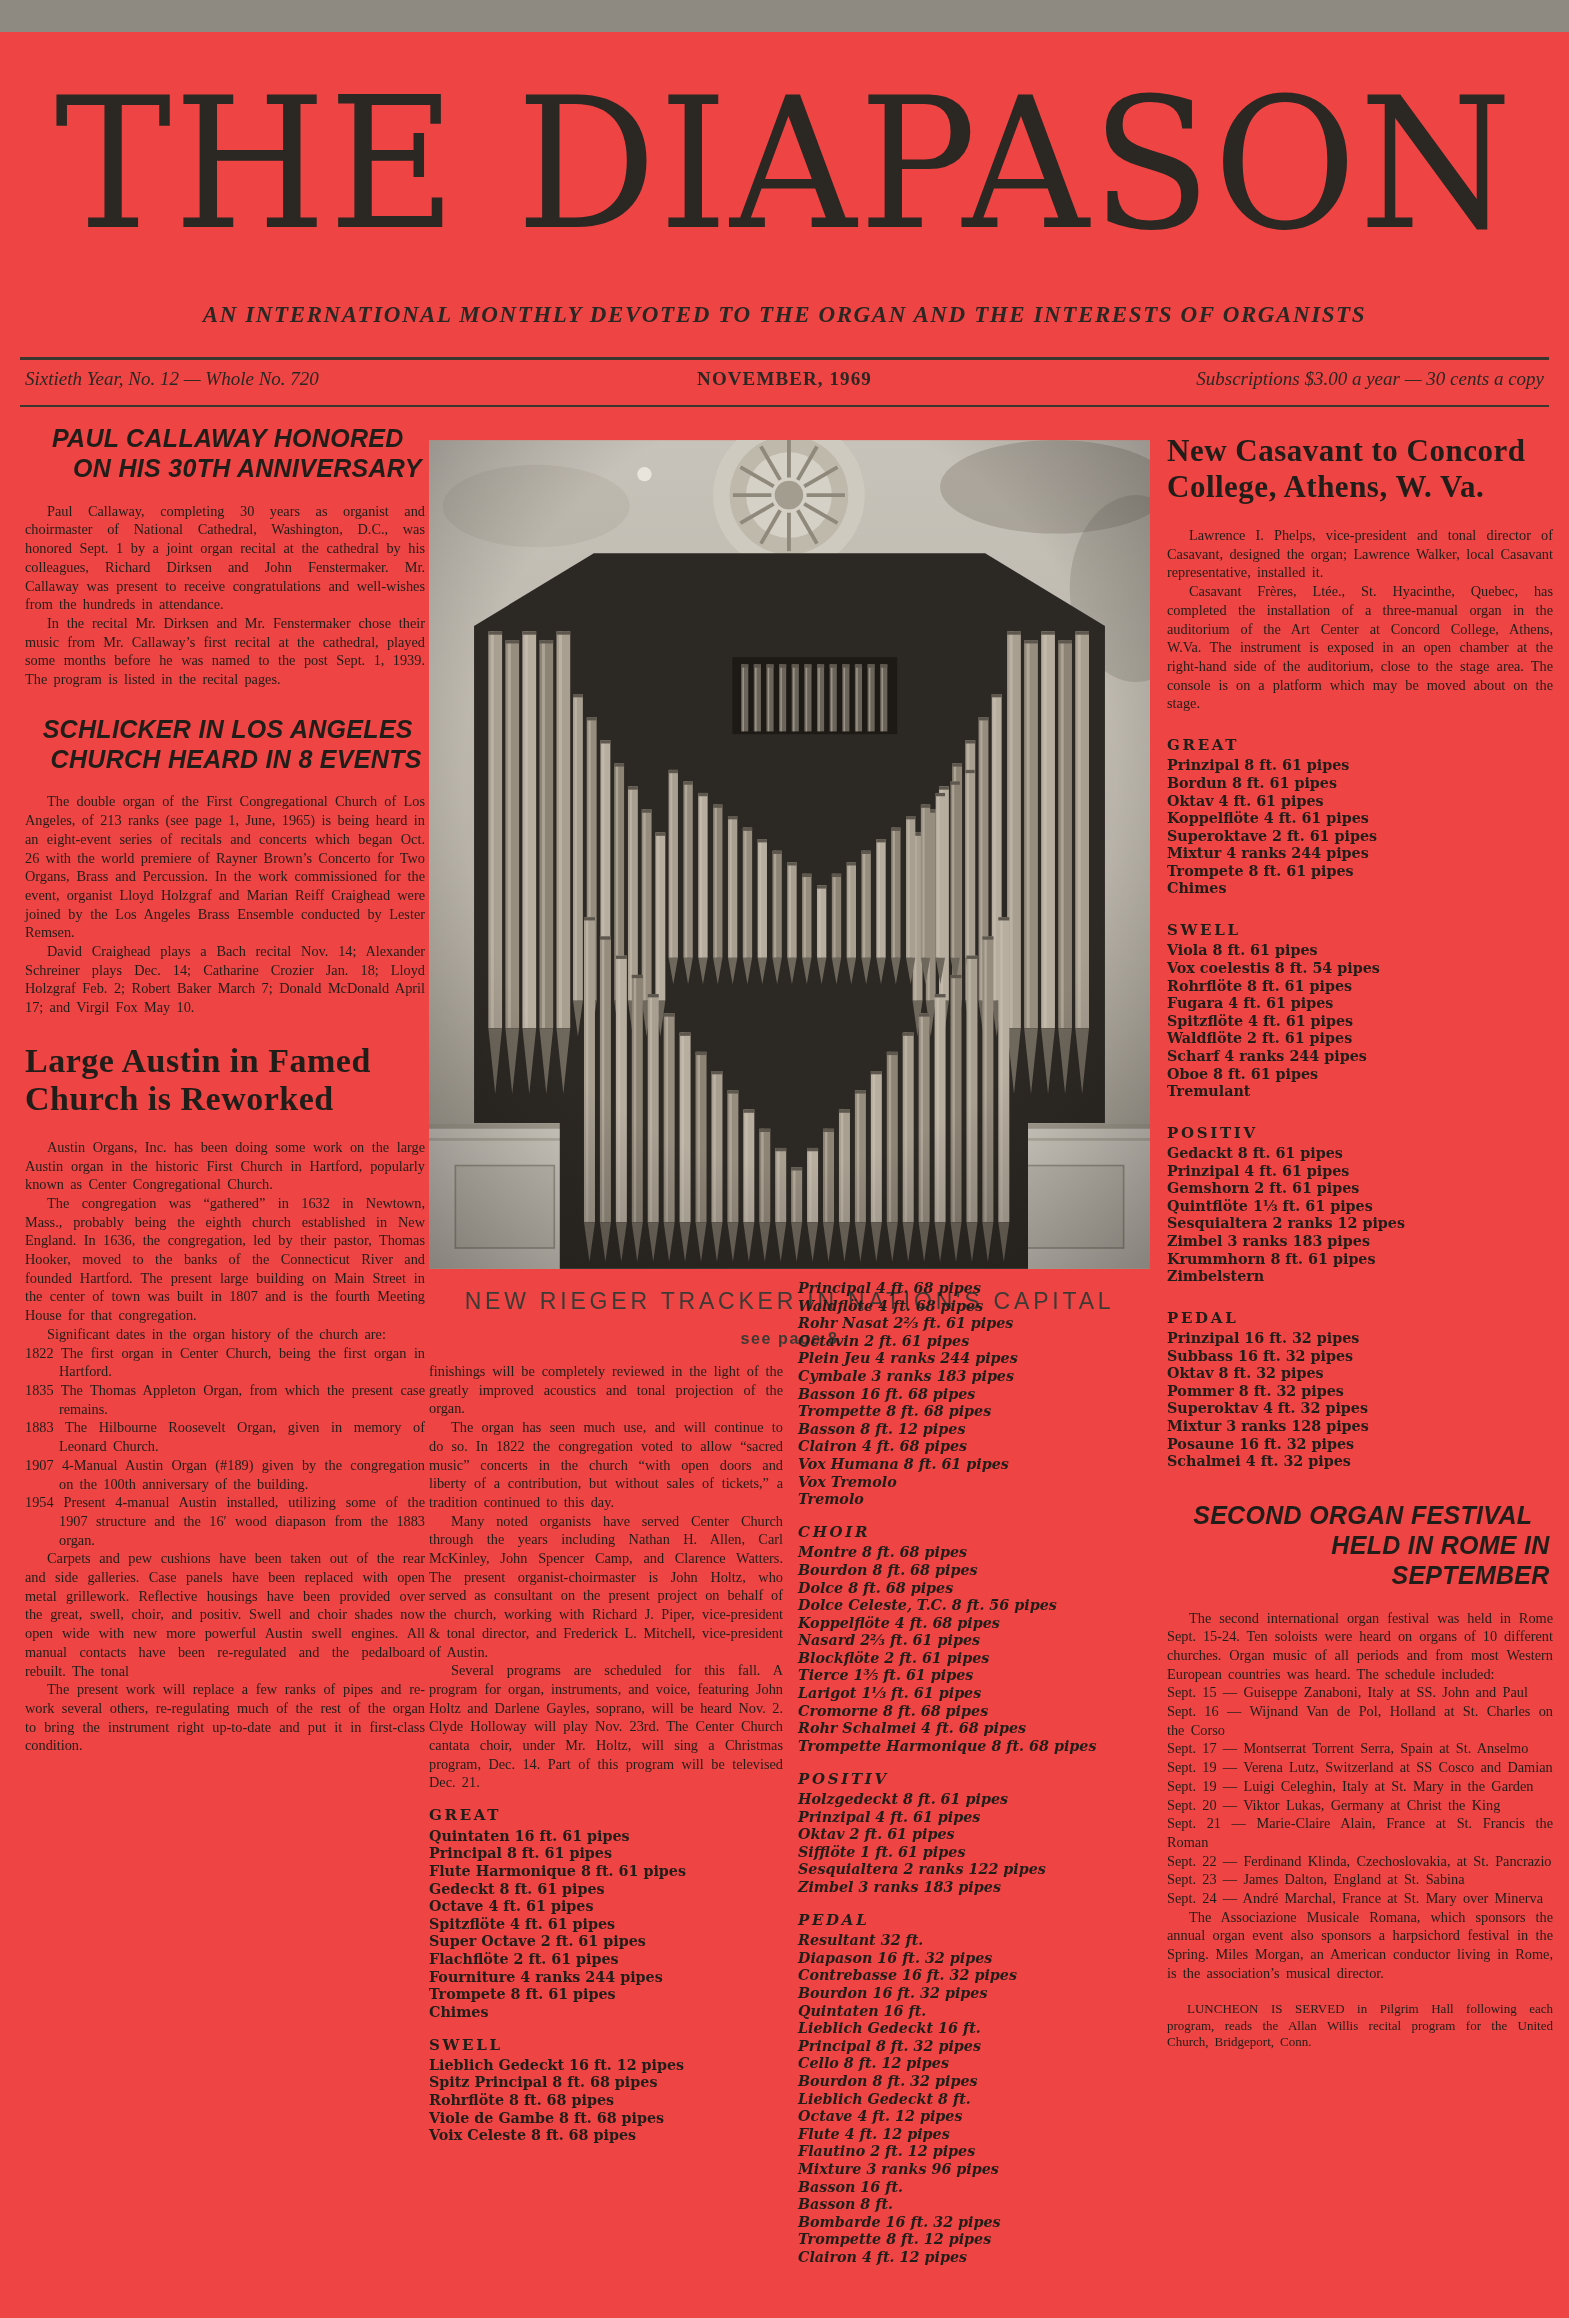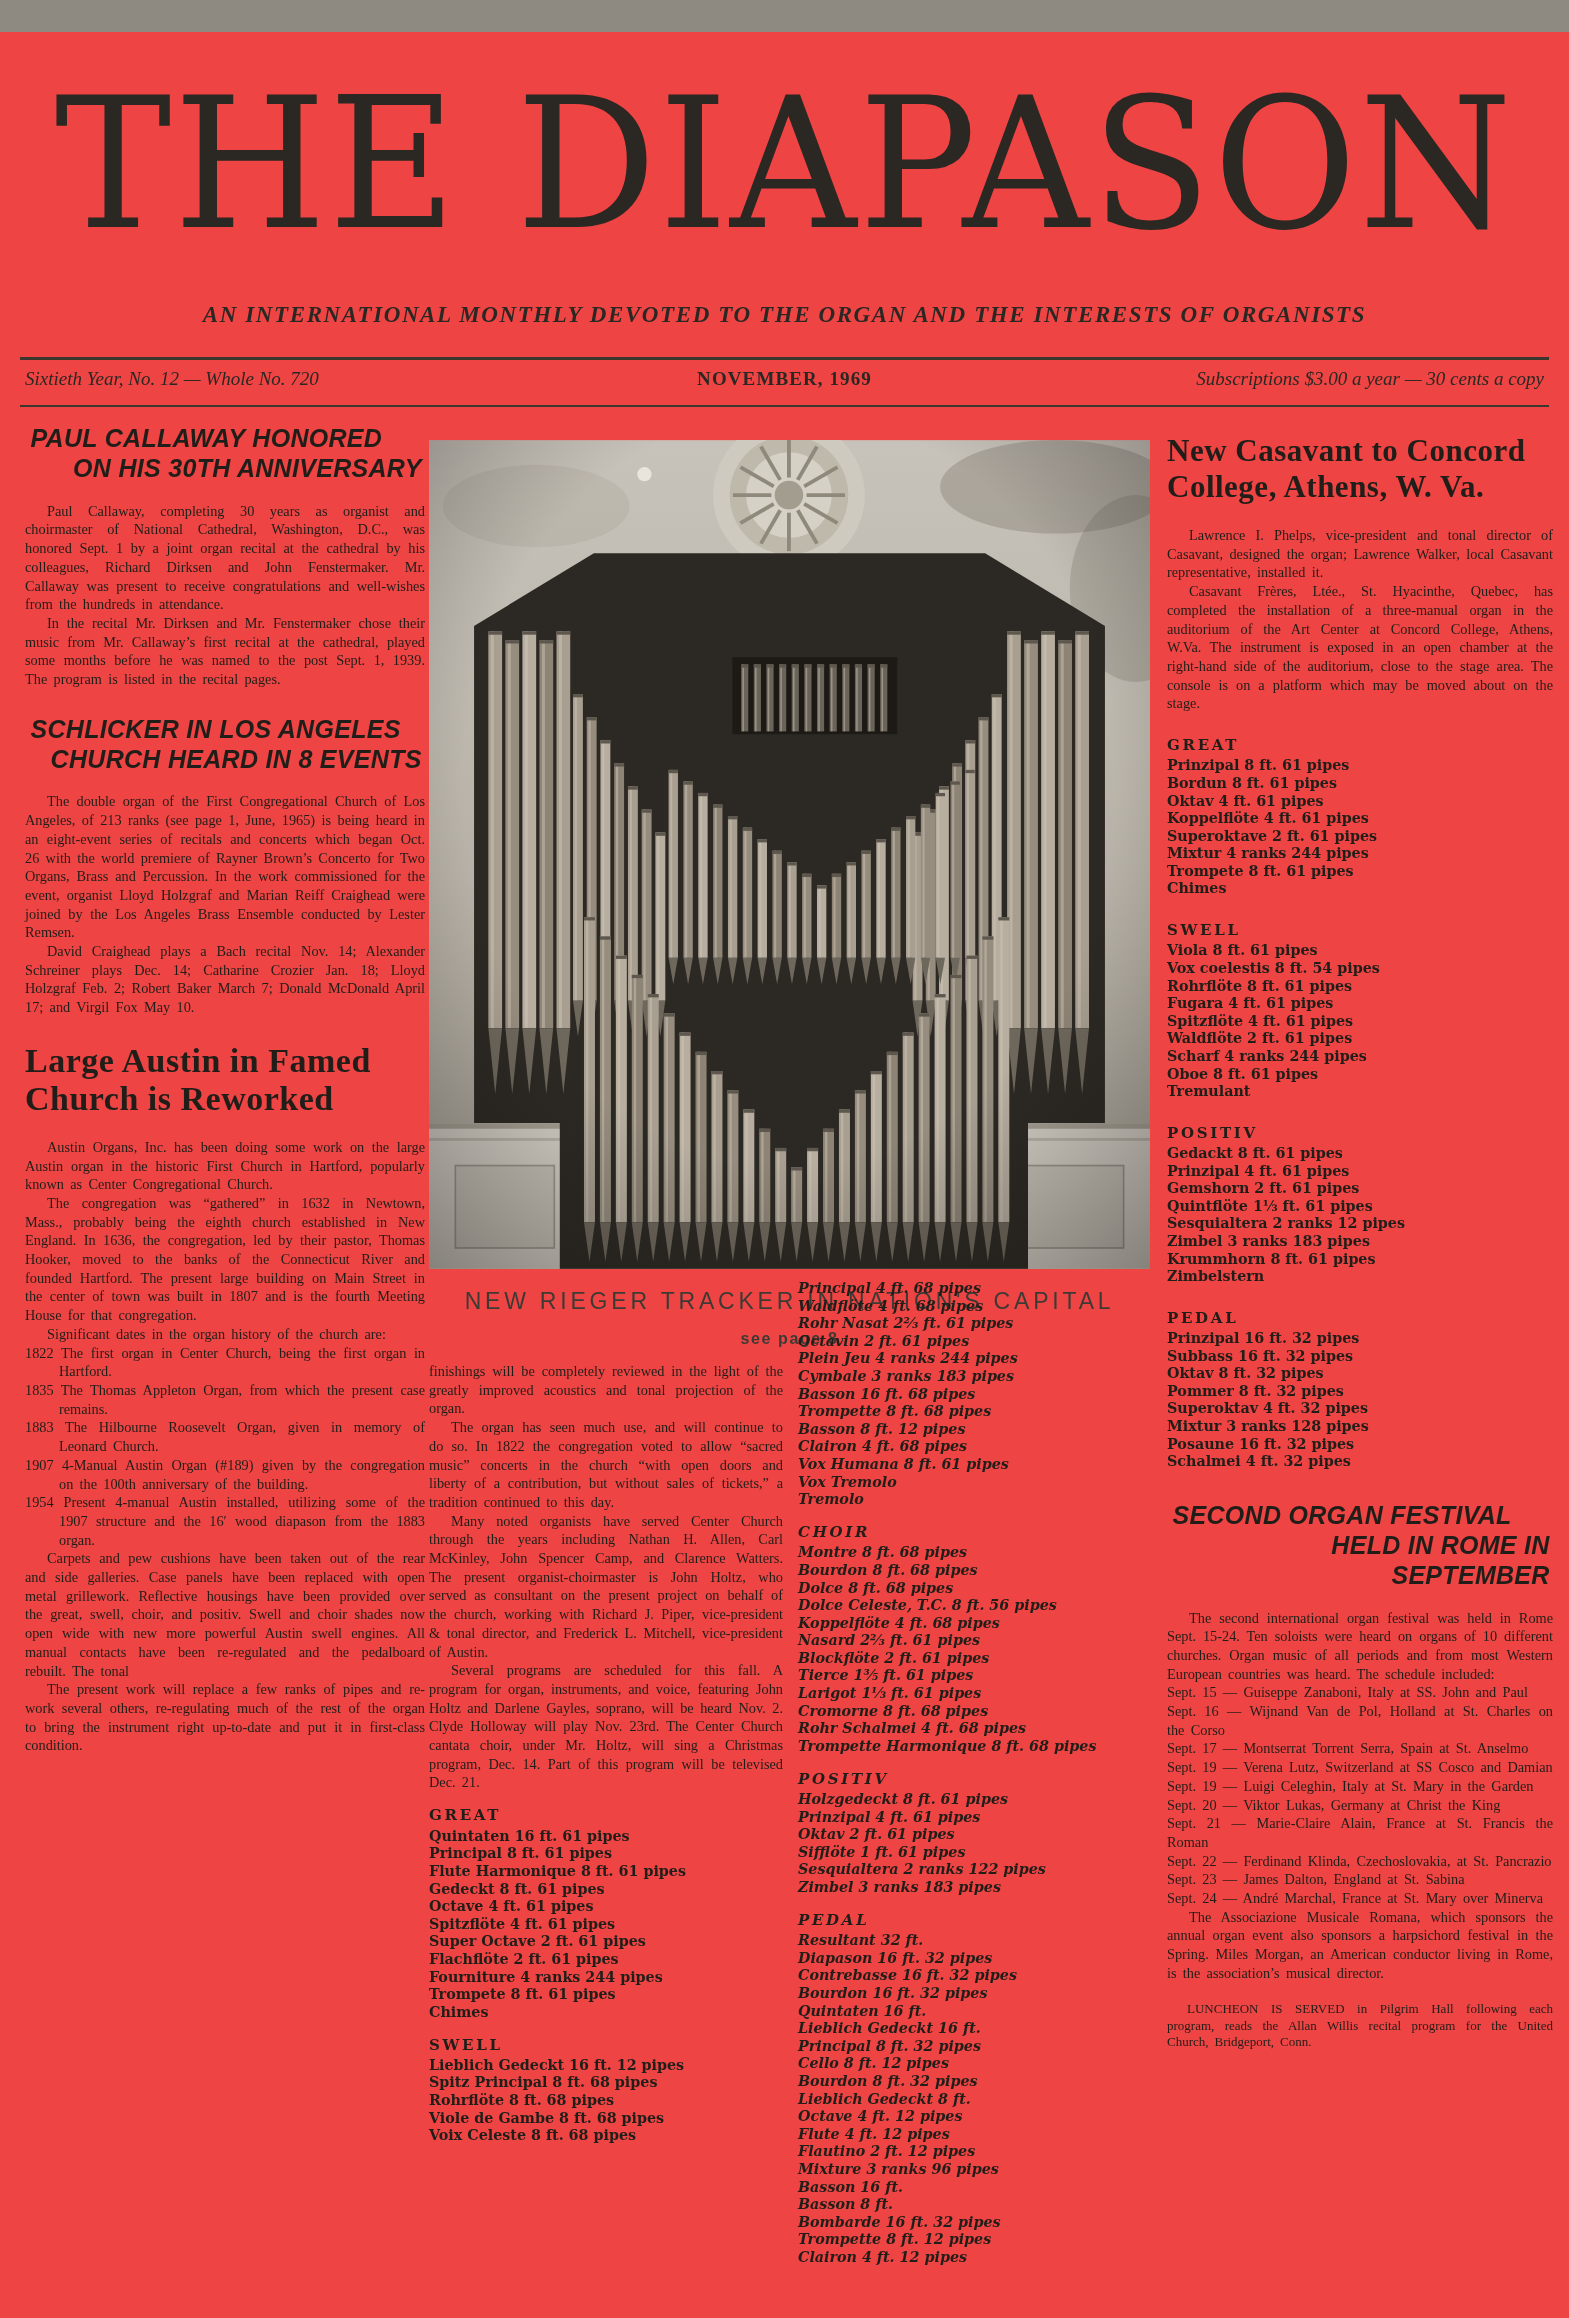--- a/index.html
+++ b/index.html
@@ -25,21 +25,21 @@
   .col2{left:429px;top:1330px;width:354px;}
   .col3{left:798px;top:1248px;width:351px;font-style:italic;}
   .col4{left:1167px;top:401px;width:386px;}
   
   .body p{margin:0;font-size:14.3px;line-height:18.7px;text-align:justify;
       text-indent:22px;word-spacing:2.7px;}
   .body p.cont{text-indent:0;}
   .art{margin-bottom:25px;}
   .h-sans{font-family:"Liberation Sans",sans-serif;font-weight:700;font-style:italic;
       font-size:25px;line-height:30px;margin-bottom:18.7px;letter-spacing:0.3px;}
-  .h-sans .l1{text-align:left;padding-left:5.5px;}
+  .h-sans .l1{text-align:center;padding-left:5.5px;}
   .h-sans .l2{text-align:right;padding-right:3.3px;}
   .h-serif{font-weight:700;font-size:34px;line-height:38px;margin:5.5px 0 20px;letter-spacing:0.5px;}
   .h-serif2{font-weight:700;font-size:31px;line-height:36px;margin:0 0 21px;letter-spacing:0.5px;}
   .date-list div{padding-left:34px;text-indent:-34px;font-size:14.3px;line-height:18.7px;
       text-align:justify;word-spacing:2.7px;}
   
   .group-label{font-family:"DejaVu Serif",serif;font-weight:700;
       font-size:15px;letter-spacing:2.7px;margin:14.3px 0 3.3px;}
   .col4 .group-label{margin-top:23px;}
   .stops{font-family:"DejaVu Serif","Liberation Serif",serif;font-weight:700;

